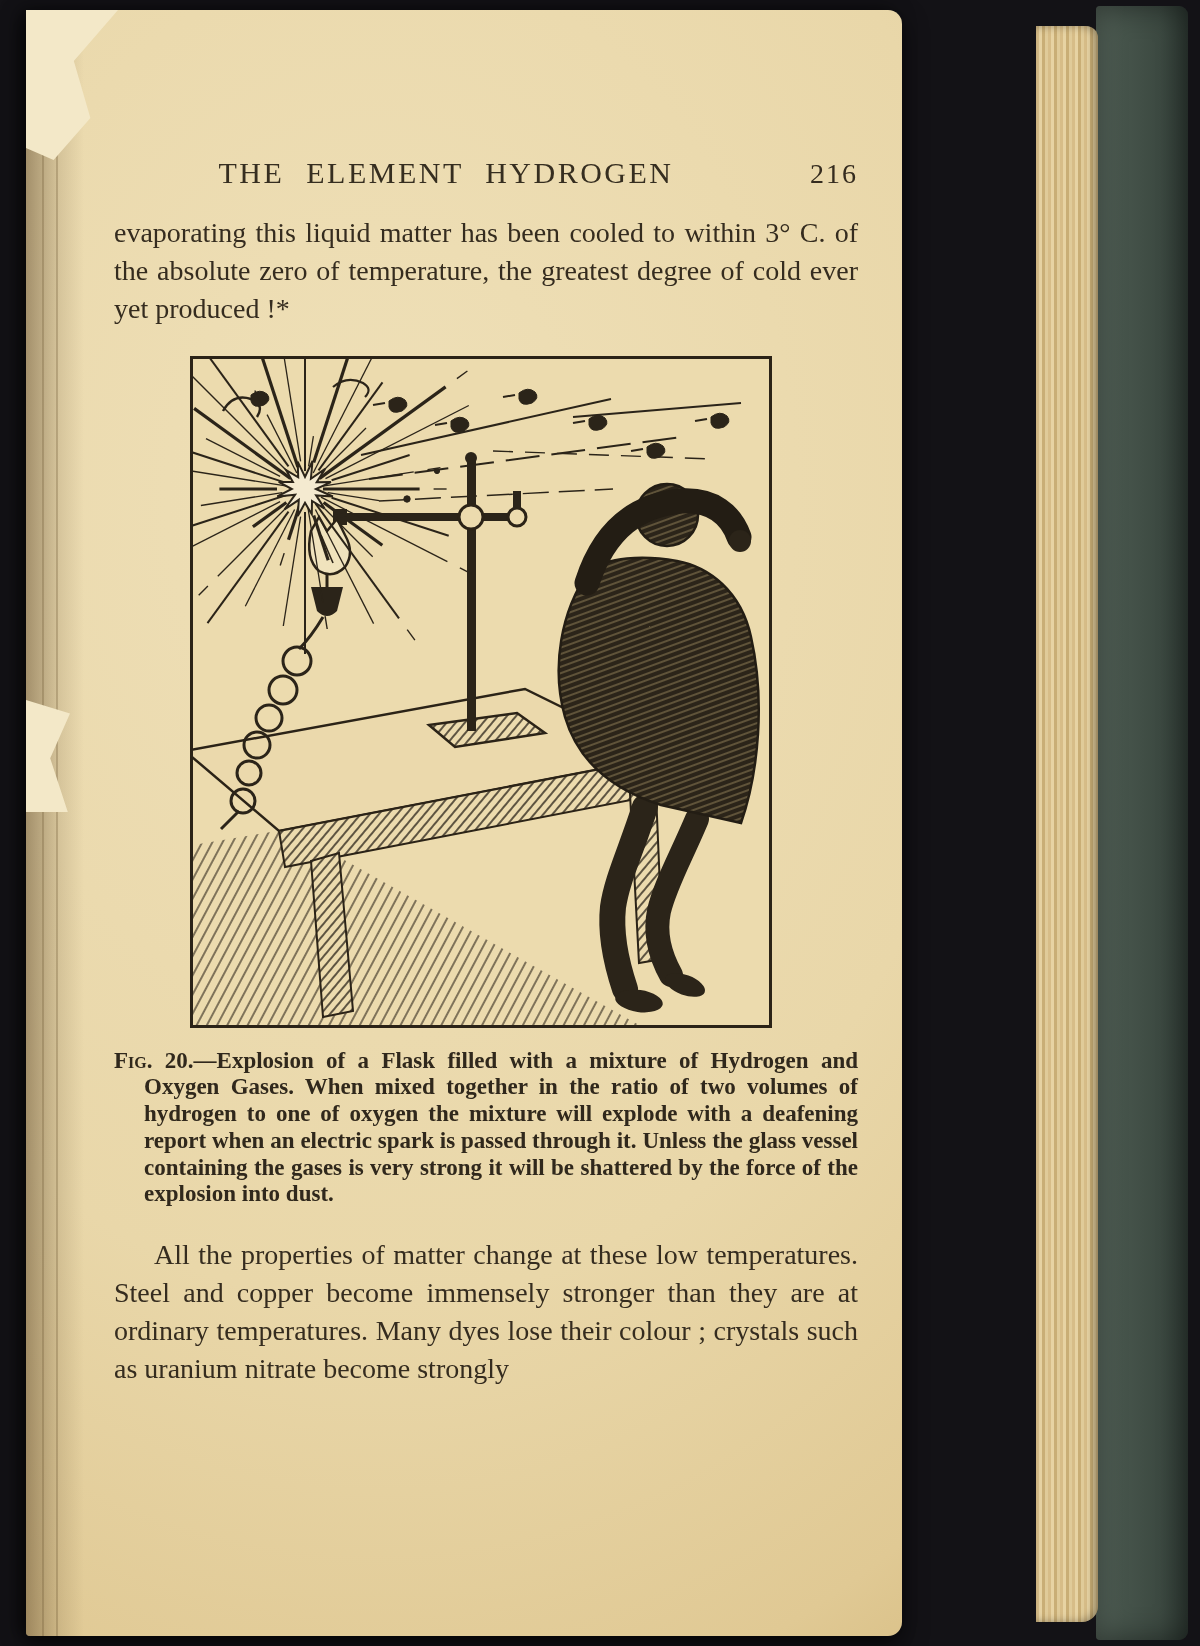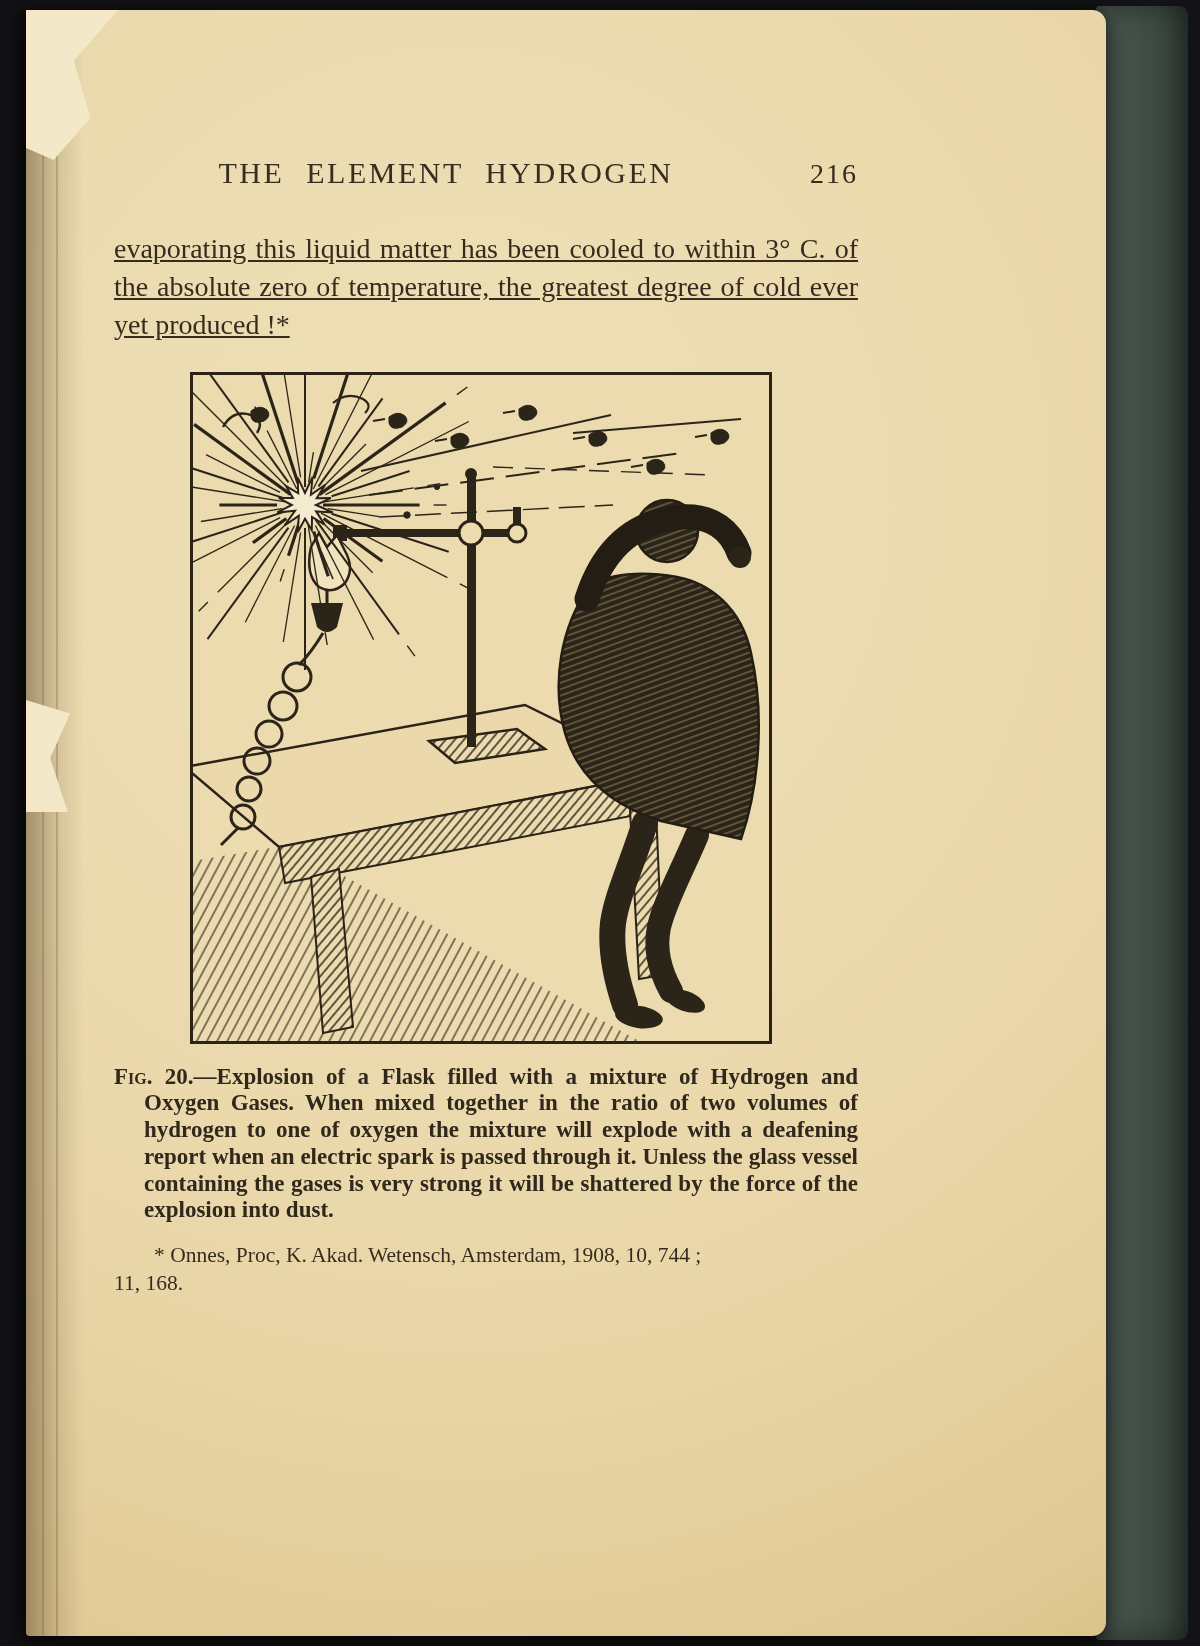--- a/index.html
+++ b/index.html
@@ -20,21 +20,21 @@
     box-shadow:inset 0 0 30px rgba(0,0,0,.45);
   }
   .page-stack {
     position:absolute; left:1036px; top:26px; width:62px; height:1596px;
     background:repeating-linear-gradient(90deg,
       #d7bd88 0 3px, #e7d3a3 3px 6px, #c9ae76 6px 9px, #e0cb99 9px 12px);
     border-radius:0 12px 16px 0;
     box-shadow:inset -4px 0 8px rgba(0,0,0,.35);
   }
   .page {
-    position:absolute; left:26px; top:10px; width:1080px; height:1626px;
+    position:absolute; left:26px; top:10px; width:876px; height:1626px;
     background:radial-gradient(130% 90% at 40% 30%,
       #efe0b8 0%, #e9d7a9 55%, #e0c994 85%, #d3b87c 100%);
     border-radius:4px 14px 14px 4px;
     box-shadow:-6px 0 18px rgba(0,0,0,.55), 0 10px 24px rgba(0,0,0,.55);
   }
   .binding-shade {
     position:absolute; left:0; top:0; bottom:0; width:58px;
     background:linear-gradient(90deg, rgba(92,70,40,.5), rgba(92,70,40,.16) 55%, transparent);
     border-radius:4px 0 0 4px;
   }
@@ -62,21 +62,21 @@
     text-align:center; font-size:30px; letter-spacing:2.5px; word-spacing:12px;
     color:#362e20;
   }
   .pageno { position:absolute; right:0; top:2px; font-size:28px; letter-spacing:2px; }
 
   p { margin:0; }
   .body-text {
     font-size:28px; line-height:1.355; text-align:justify;
     color:#352c1f;
   }
-  .intro { margin-top:32px;text-decoration:underline; }
+  .intro { margin-top:16px; }
 
   .figure-box {
     margin:28px 0 0 76px; width:582px;
     border:3px solid #2b2317;
     background:#ecdbae;
   }
   .figure-box svg { display:block; }
 
   .caption {
     margin-top:20px;
@@ -286,21 +286,18 @@
               <line x1="138.6" y1="121.3" x2="216.6" y2="96.0" stroke="#2b2419" stroke-width="2"></line>
               <line x1="129.8" y1="127.2" x2="220.7" y2="112.8" stroke="#2b2419" stroke-width="1.3"></line>
               <line x1="234.5" y1="110.6" x2="247.4" y2="108.6" stroke="#2b2419" stroke-width="1.4"></line>
             </g>
           <polygon id="burst-core" points="123.0,130.0 139.9,137.5 123.1,136.4 131.6,149.6 119.0,142.0 118.8,155.3 112.0,143.8 104.8,157.1 105.8,140.8 91.5,150.5 102.1,135.7 84.3,137.4 98.8,130.0 85.7,122.9 99.9,123.0 93.1,111.1 105.2,118.3 104.7,102.6 112.0,118.0 119.5,102.0 117.9,119.7 132.1,109.9 123.7,123.3 137.9,123.1 " fill="#f4ead0" stroke="#2b2419" stroke-width="2"></polygon>
         </svg>
       </div>
 
       <p class="caption"><span class="fig-label">Fig. 20.</span><span>—Explosion of a Flask filled with a mixture of Hydrogen and Oxygen Gases. When mixed together in the ratio of two volumes of hydrogen to one of oxygen the mixture will explode with a deafening report when an electric spark is passed through it. Unless the glass vessel containing the gases is very strong it will be shattered by the force of the explosion into dust.</span></p>
 
-
-      <p class="footnote">
-        <span class="fl1">* Onnes, Proc, K. Akad. Wetensch, Amsterdam, 1908, 10, 744 ;</span>
-        <span class="fl2">11, 168.</span>
-      </p>
+      <p class="body-text body2">All the properties of matter change at these low temperatures. Steel and copper become immensely stronger than they are at ordinary temperatures. Many dyes lose their colour ; crystals such as uranium nitrate become strongly</p>
+
 
     </div>
   </div>
 </div>
 
 </body></html>

